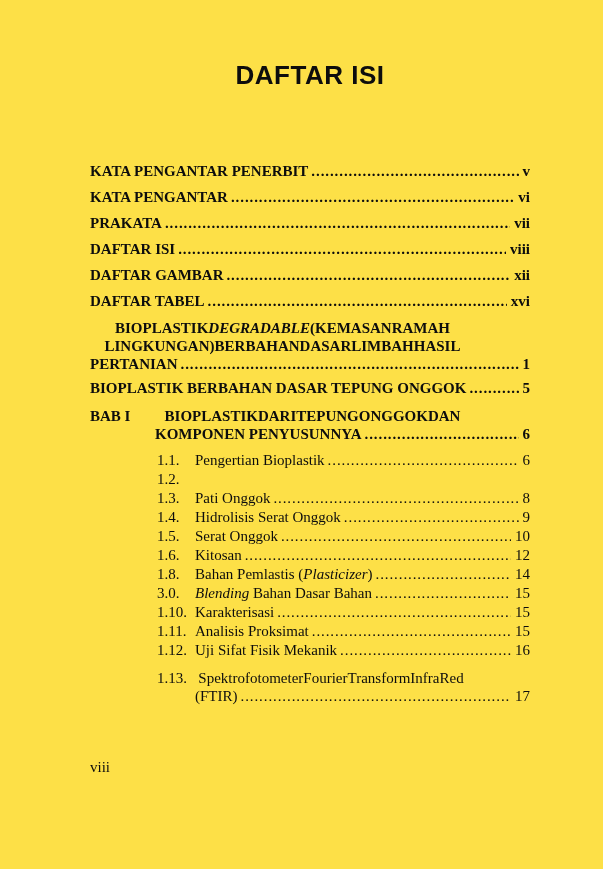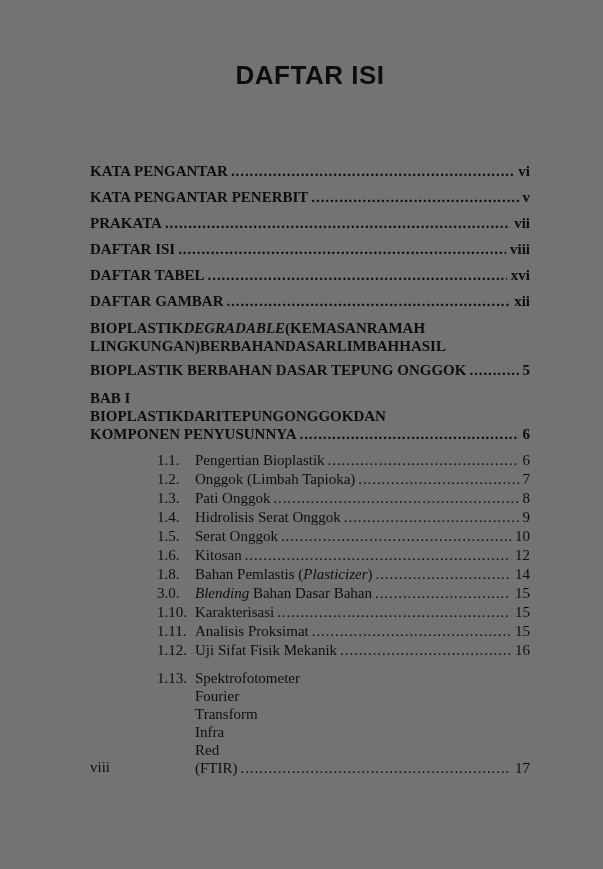--- a/index.html
+++ b/index.html
@@ -1,21 +1,21 @@
 <!DOCTYPE html>
 <html><head>
 <meta charset="utf-8">
 <style>
   html,body { margin:0; padding:0; background:#ffffff; }
   .page {
     position:relative;
     width:603px; height:869px;
     box-sizing:border-box;
     padding:60px 73px 0 90px;
-    background:#737373;
+    background:#fde047;
     color:#0d0d0d;
     font-family:"Liberation Serif", serif;
     font-size:15px;
     overflow:hidden;
   }
   .doc-title {
     font-family:"Liberation Sans", sans-serif;
     font-weight:bold;
     font-size:26px;
     line-height:30px;
@@ -32,27 +32,27 @@
     overflow:hidden;
     white-space:nowrap;
     margin:0 4px 0 3px;
     min-width:12px;
   }
   .dots::after {
     content:"..........................................................................................................................................................";
     letter-spacing:0.9px;
   }
   .pg { white-space:nowrap; }
-  .jline { display:flex; justify-content:flex-start; line-height:18px; }
+  .jline { display:flex; justify-content:center; line-height:18px; }
   .w385 { width:385px; }
   .w315 { width:315px; }
-  .w272 { width:272px;flex-direction:column; }
+  .w272 { width:272px; }
   .part1 { margin-top:9px; }
   .part2 { margin-top:6px; }
-  .bab { display:flex; margin-top:10px;flex-direction:column; }
+  .bab { display:flex; margin-top:10px; }
   .bab-num { width:65px; flex-shrink:0; line-height:18px; }
   .bab-body { flex:1 1 auto; min-width:0; }
   .sublist { margin-top:8px; margin-left:67px; }
   .sub { display:flex; line-height:19px; }
   .num { width:38px; flex-shrink:0; }
   .srow { display:flex; align-items:center; flex:1 1 auto; min-width:0; line-height:19px; }
   .sub-body { flex:1 1 auto; min-width:0; }
   .sub-last { margin-top:9px; }
   .lbl { white-space:nowrap; }
   .footer {
@@ -65,63 +65,68 @@
 </head>
 <body>
 
 <div class="page">
 
   <h1 class="doc-title">DAFTAR ISI</h1>
 
   <div>
 
     <div class="row fm">
+      <span class="lbl">KATA PENGANTAR PENERBIT</span>
+      <span class="dots"></span>
+      <span class="pg">v</span>
+    </div>
+    <div class="row fm">
       <span class="lbl">KATA PENGANTAR</span>
       <span class="dots"></span>
       <span class="pg">vi</span>
     </div>
     <div class="row fm">
-      <span class="lbl">KATA PENGANTAR PENERBIT</span>
-      <span class="dots"></span>
-      <span class="pg">v</span>
-    </div>
-    <div class="row fm">
       <span class="lbl">PRAKATA</span>
       <span class="dots"></span>
       <span class="pg">vii</span>
     </div>
     <div class="row fm">
       <span class="lbl">DAFTAR ISI</span>
       <span class="dots"></span>
       <span class="pg">viii</span>
     </div>
     <div class="row fm">
+      <span class="lbl">DAFTAR GAMBAR</span>
+      <span class="dots"></span>
+      <span class="pg">xii</span>
+    </div>
+    <div class="row fm">
       <span class="lbl">DAFTAR TABEL</span>
       <span class="dots"></span>
       <span class="pg">xvi</span>
-    </div>
-    <div class="row fm">
-      <span class="lbl">DAFTAR GAMBAR</span>
-      <span class="dots"></span>
-      <span class="pg">xii</span>
     </div>
 
     <div class="part1 b">
       <div class="jline w385">
         <span>BIOPLASTIK</span>
         <span class="i">DEGRADABLE</span>
         <span>(KEMASAN</span>
         <span>RAMAH</span>
       </div>
       <div class="jline w385">
         <span>LINGKUNGAN)</span>
         <span>BERBAHAN</span>
         <span>DASAR</span>
         <span>LIMBAH</span>
         <span>HASIL</span>
+      </div>
+      <div class="row">
+        <span class="lbl">PERTANIAN</span>
+        <span class="dots"></span>
+        <span class="pg">1</span>
       </div>
     </div>
 
     <div class="row part2 b">
       <span class="lbl">BIOPLASTIK BERBAHAN DASAR TEPUNG ONGGOK</span>
       <span class="dots"></span>
       <span class="pg">5</span>
     </div>
 
     <div class="bab b">
@@ -148,25 +153,20 @@
         <span class="num">1.1.</span>
         <span class="srow">
           <span class="lbl"><span>Pengertian Bioplastik</span><span class="i"></span><span></span></span>
           <span class="dots"></span>
           <span class="pg">6</span>
         </span>
       </div>
 
       <div class="sub">
         <span class="num">1.2.</span>
-        <span class="srow">
-          <span class="lbl"><span>Onggok (Limbah Tapioka)</span><span class="i"></span><span></span></span>
-          <span class="dots"></span>
-          <span class="pg">7</span>
-        </span>
       </div>
 
       <div class="sub">
         <span class="num">1.3.</span>
         <span class="srow">
           <span class="lbl"><span>Pati Onggok</span><span class="i"></span><span></span></span>
           <span class="dots"></span>
           <span class="pg">8</span>
         </span>
       </div>

